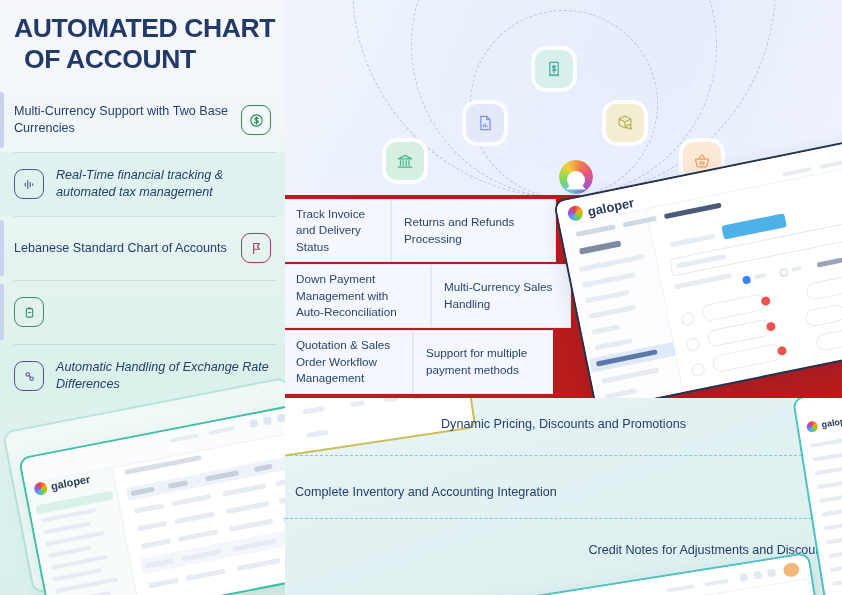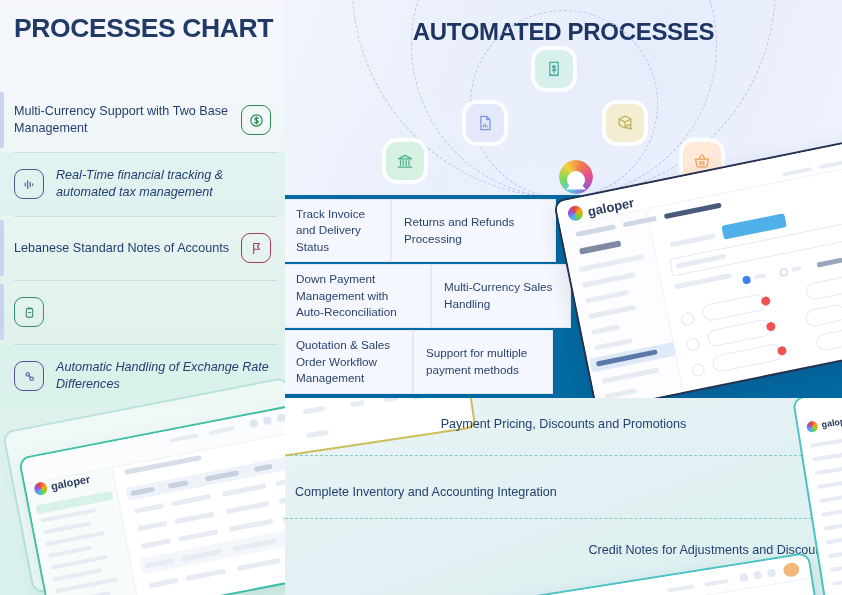--- a/index.html
+++ b/index.html
@@ -118,21 +118,21 @@
     position: absolute;
     width: 34px; height: 34px; border-radius: 50%;
     overflow: hidden;
     left: 274px; top: 160px;
   }
 
   
   #grid {
     position: absolute; left: 0; top: 195px;
     width: 557px; height: 203px;
-    background: #0369a1;
+    background: #b91c1c;
   }
   .gcell {
     position: absolute;
     background: #f4f7fd;
     border: 1px solid #e2e8f6;
     display: flex; align-items: center;
     padding: 8px 12px;
   }
   .gcell span {
     font-size: 11.7px; line-height: 1.42; color: #2b4370;
@@ -247,28 +247,29 @@
   }
 </style>
 </head>
 <body>
 
 <div id="stage">
 
   <div id="left-panel">
 
     <div id="left-title">
-      <span>PROCESSES CHART</span>
+      <span>AUTOMATED CHART</span>
+      <span class="l2">OF ACCOUNT</span>
     </div>
 
     <div id="left-list">
 
       <div class="lrow icon-right">
         <span class="accent"></span>
-        <span class="ltext">Multi-Currency Support with Two Base Management</span>
+        <span class="ltext">Multi-Currency Support with Two Base Currencies</span>
         <span class="ic" style="color:#2f8a52">
           <svg width="17" height="17" viewBox="0 0 24 24" fill="none" stroke="currentColor" stroke-width="1.6">
             <circle cx="12" cy="12" r="8"></circle>
             <path d="M12 7v10M14.5 9.2c-.5-.8-1.5-1.2-2.5-1.2-1.4 0-2.4.8-2.4 1.9 0 2.6 5 1.3 5 3.9 0 1.1-1 2-2.6 2-1.1 0-2.1-.45-2.6-1.2" stroke-linecap="round"></path>
           </svg>
         </span>
       </div>
 
       <div class="lrow icon-left tinted">
         <span class="sep"></span>
@@ -276,21 +277,21 @@
           <svg width="17" height="17" viewBox="0 0 24 24" fill="none" stroke="currentColor" stroke-width="1.6" stroke-linecap="round">
             <path d="M6 10v4M9.5 6.5v11M13 9v6M16.5 11v2"></path>
           </svg>
         </span>
         <span class="ltext">Real-Time financial tracking &amp; automated tax management</span>
       </div>
 
       <div class="lrow icon-right">
         <span class="accent"></span>
         <span class="sep"></span>
-        <span class="ltext">Lebanese Standard Notes of Accounts</span>
+        <span class="ltext">Lebanese Standard Chart of Accounts</span>
         <span class="ic" style="color:#9c3d63">
           <svg width="17" height="17" viewBox="0 0 24 24" fill="none" stroke="currentColor" stroke-width="1.6" stroke-linecap="round" stroke-linejoin="round">
             <path d="M8 19V5h8l-2.5 4L16 13H8"></path>
           </svg>
         </span>
       </div>
 
 
       <div class="lrow icon-right">
         <span class="accent"></span>
@@ -375,21 +376,20 @@
         <div class="mk-line" style="left:140px; top:146px; width:40px; height:5px;"></div>
         <div class="mk-line" style="left:192px; top:146px; width:44px; height:5px;"></div>
       </div>
     </div>
 
   </div>
 
   <div id="right-col">
 
     <div id="hero">
-      <div id="hero-title">AUTOMATED PROCESSES</div>
 
       <div class="arc arc1"></div>
       <div class="arc arc2"></div>
       <div class="arc arc3"></div>
 
       <div class="node" style="left:250px; top:50px; background:#d8f0ec; color:#4aa8a3">
         <svg width="20" height="20" viewBox="0 0 24 24" fill="none" stroke="currentColor" stroke-width="1.5" stroke-linejoin="round">
           <path d="M7 4h10v16l-1.7-1.3L13.6 20l-1.6-1.3L10.4 20 8.7 18.7 7 20z"></path>
           <path d="M12 7.6v8.8M13.9 9.2c-.4-.6-1.1-.9-1.9-.9-1 0-1.8.6-1.8 1.4 0 2 3.8 1 3.8 3 0 .8-.8 1.5-2 1.5-.8 0-1.6-.34-2-.9" stroke-linecap="round"></path>
         </svg>
@@ -527,21 +527,21 @@
           <div class="mk-line" style="left:14px; top:82px; width:32px; height:5px;"></div>
           <div class="mk-line" style="left:64px; top:82px; width:22px; height:5px;"></div>
           <div class="mk-line" style="left:112px; top:82px; width:14px; height:5px;"></div>
           <div class="mk-line" style="left:146px; top:82px; width:14px; height:5px;"></div>
           <div class="mk-chip" style="left:174px; top:78px; width:28px; height:11px; background:#d4f5dd;"></div>
 
           <div class="mk-line" style="left:64px; top:106px; width:22px; height:5px;"></div>
         </div>
       </div>
 
-      <div class="btext" id="b-dynamic">Payment Pricing, Discounts and Promotions</div>
+      <div class="btext" id="b-dynamic">Dynamic Pricing, Discounts and Promotions</div>
       <div class="btext" id="b-inventory">Complete Inventory and Accounting Integration</div>
       <div class="btext" id="b-credit">Credit Notes for Adjustments and Discounts</div>
 
       <div class="mock" id="mock-right">
         <div class="mock-inner">
           <div class="mk-top" style="height:14%; background:#fff"></div>
           <div class="mk-logo" style="left:8px; top:24px; width:11px; height:11px;"></div>
           <div class="mk-logotext" style="left:23px; top:24px; font-size:9px;">galoper</div>
           <div class="mk-line" style="left:9px; top:46px; width:42px; height:4px;"></div>
           <div class="mk-line" style="left:9px; top:60px; width:36px; height:4px;"></div>

